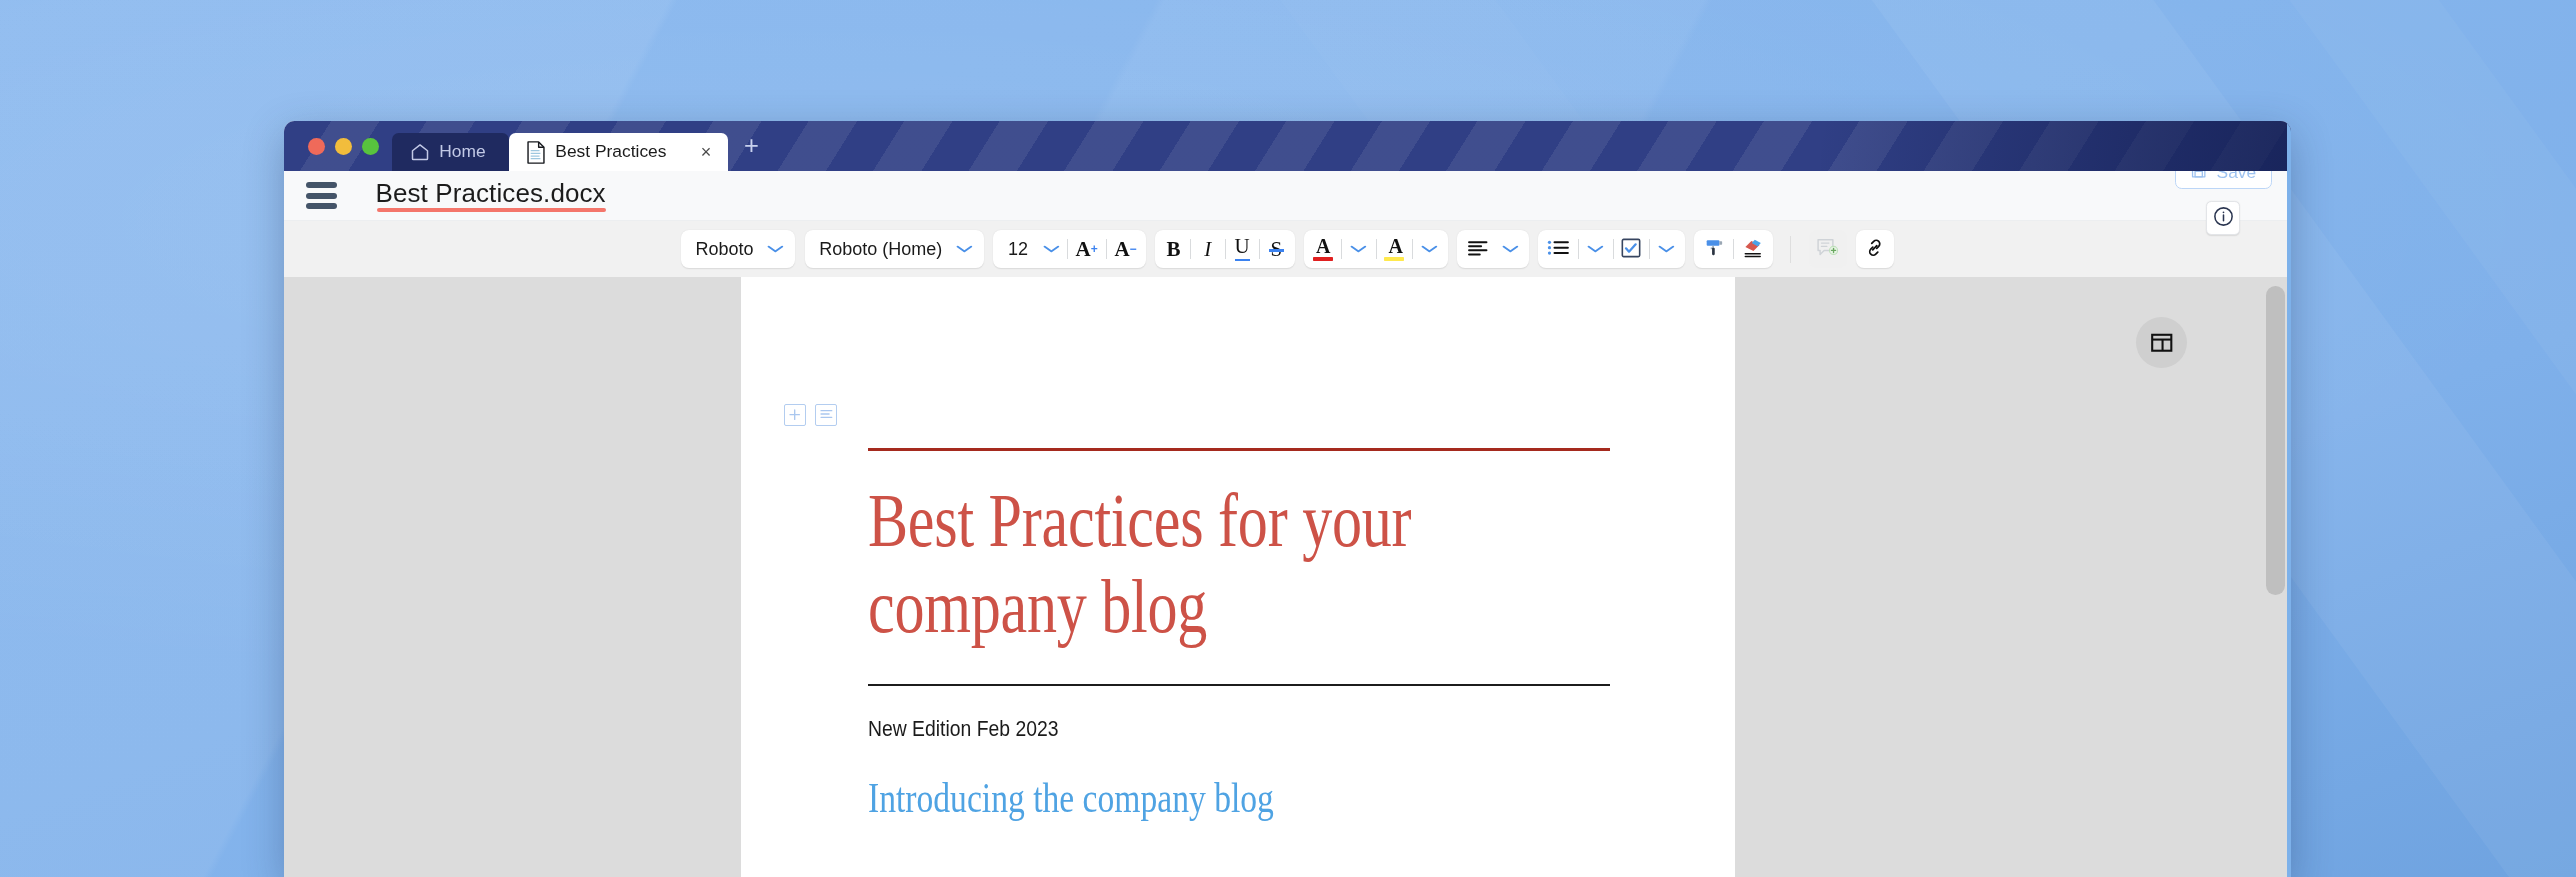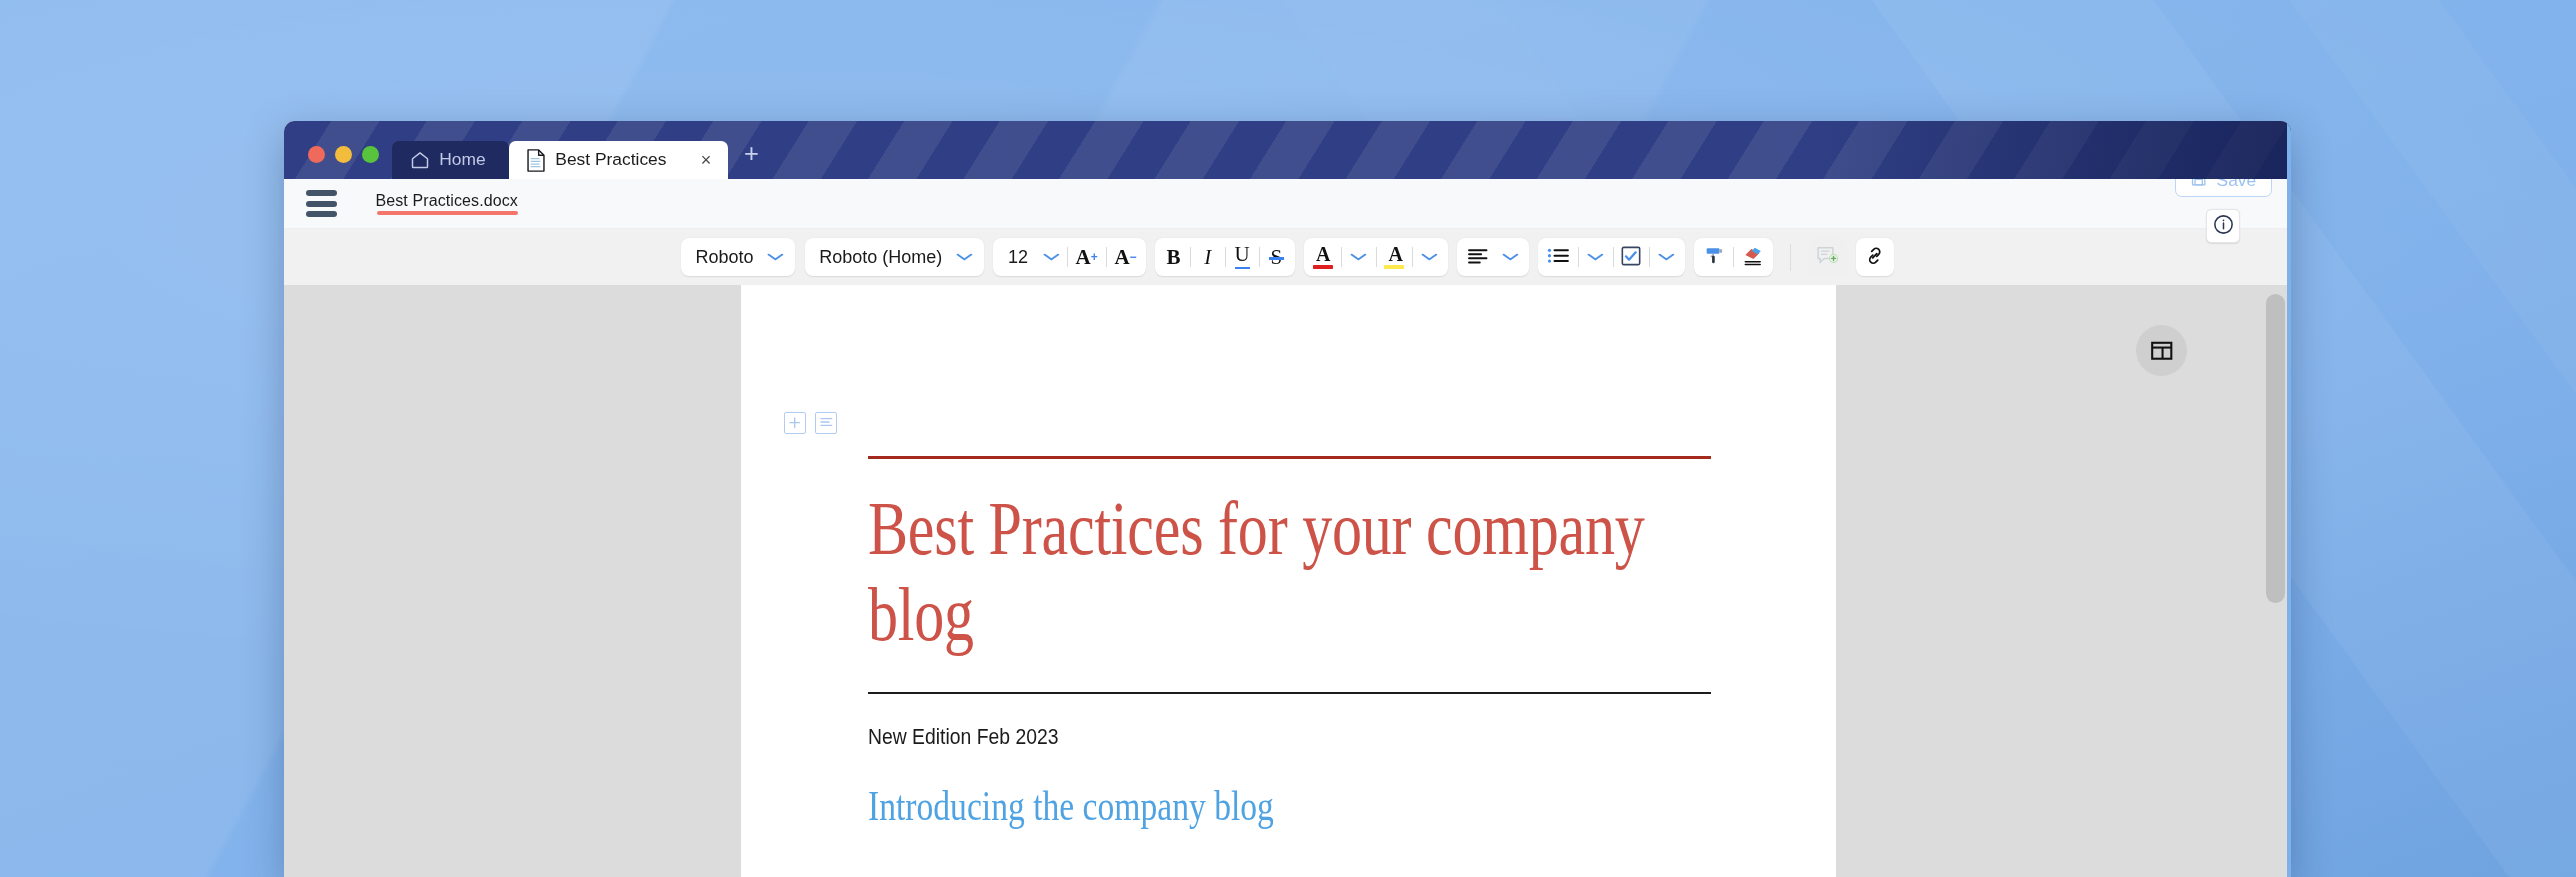--- a/index.html
+++ b/index.html
@@ -49,21 +49,21 @@
     height: 757px;
     border-radius: 10.7px 10.7px 0 0;
     overflow: hidden;
     box-shadow: 0 12px 40px rgba(20,40,80,0.30);
     background: #ffffff;
   }
 
   
   #titlebar {
     position: relative;
-    height: 58px;
+    height: 50px;
     background: #303f85;
     overflow: hidden;
     display: flex;
     align-items: flex-end;
   }
   #titlebar .tb-stripes {
     position: absolute; inset: 0;
     background:
       repeating-linear-gradient(122deg,
         rgba(255,255,255,0.00) 0px,
@@ -163,21 +163,21 @@
     height: 6px;
     border-radius: 3.4px;
     background: #445468;
   }
   #hamburger span:nth-child(1) { width: 31px; }
   #hamburger span:nth-child(2) { width: 31px; }
   #hamburger span:nth-child(3) { width: 31px; }
 
   #filename-wrap { position: relative; display: inline-block; }
   #filename {
-    font-size: 16px;
+    font-size: 26px;
     color: #1c1c1c;
     letter-spacing: 0.1px;
     line-height: 1;
     padding-bottom: 6px;
   }
   #filename-underline {
     position: absolute;
     left: 1.3px; right: 0; bottom: 0;
     height: 3.4px;
     border-radius: 2px;
@@ -289,21 +289,21 @@
   #docarea {
     position: relative;
     height: 600px;
     background: #dcdcdc;
     overflow: hidden;
   }
   #page {
     position: absolute;
     left: 457px;
     top: 0;
-    width: 1095px;
+    width: 994px;
     height: 100%;
     background: #ffffff;
   }
   #page-inner {
     position: absolute;
     left: 127px;
     right: 125px;
     top: 0;
   }
 

